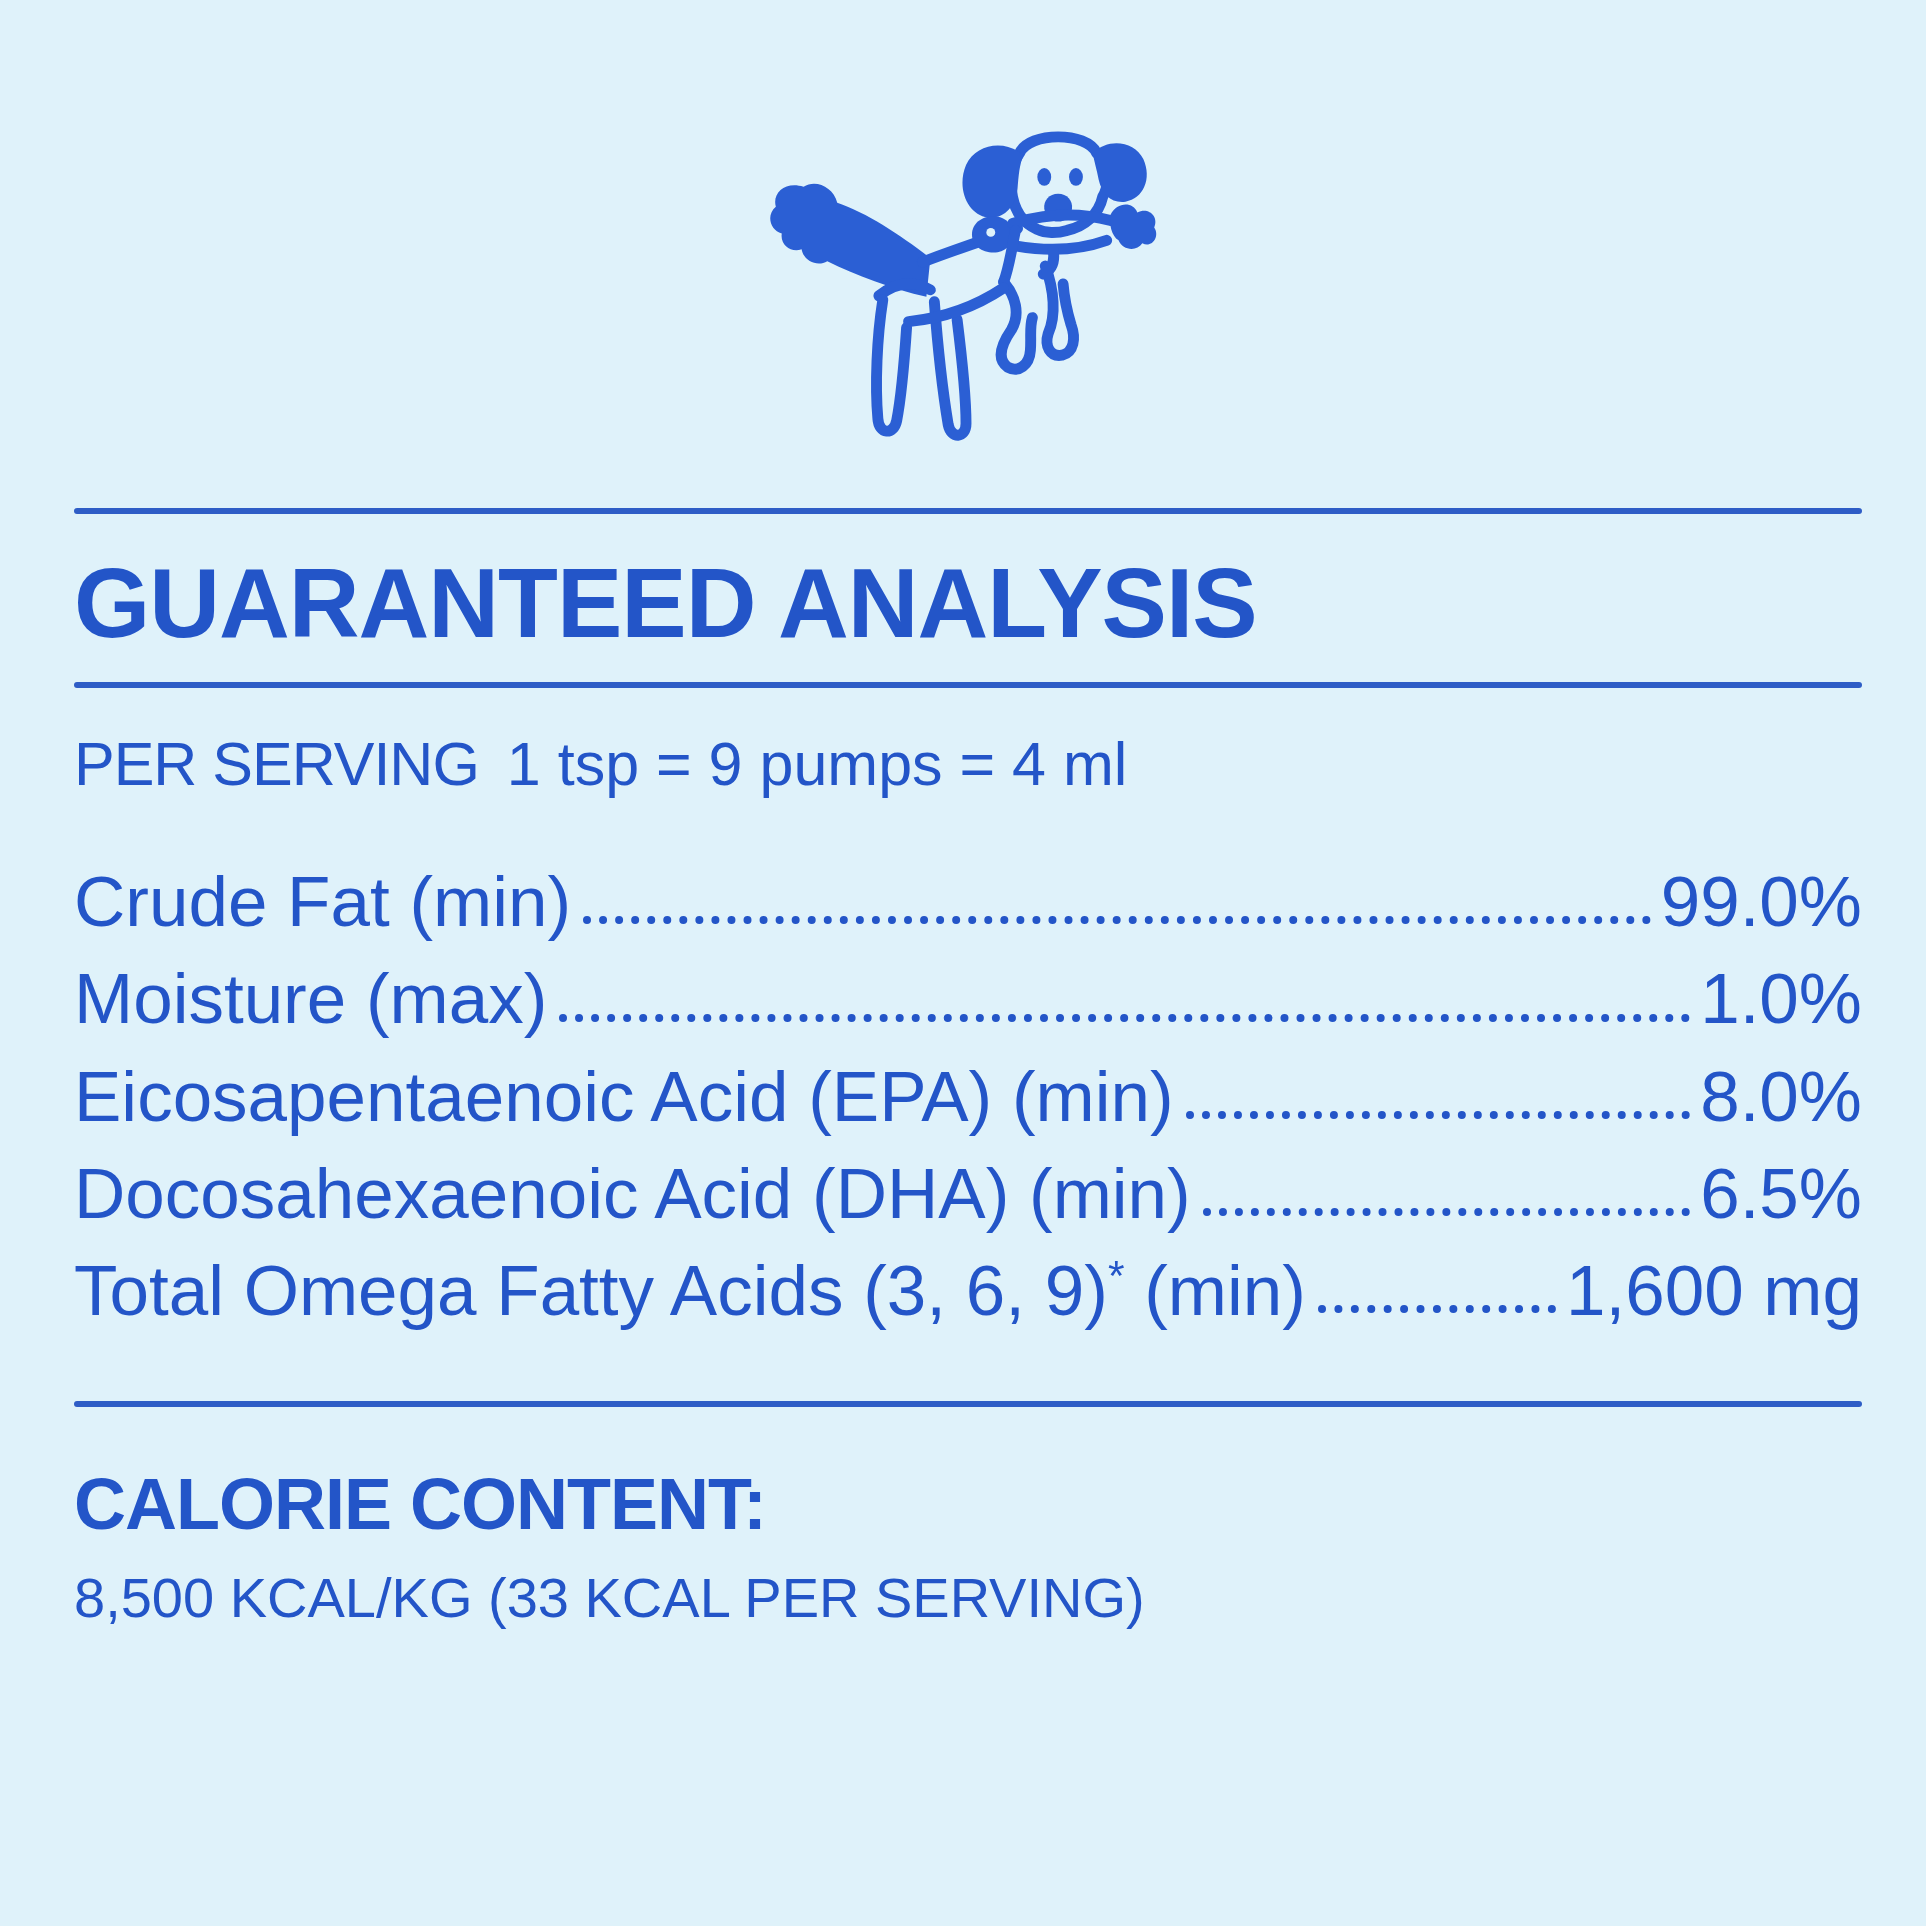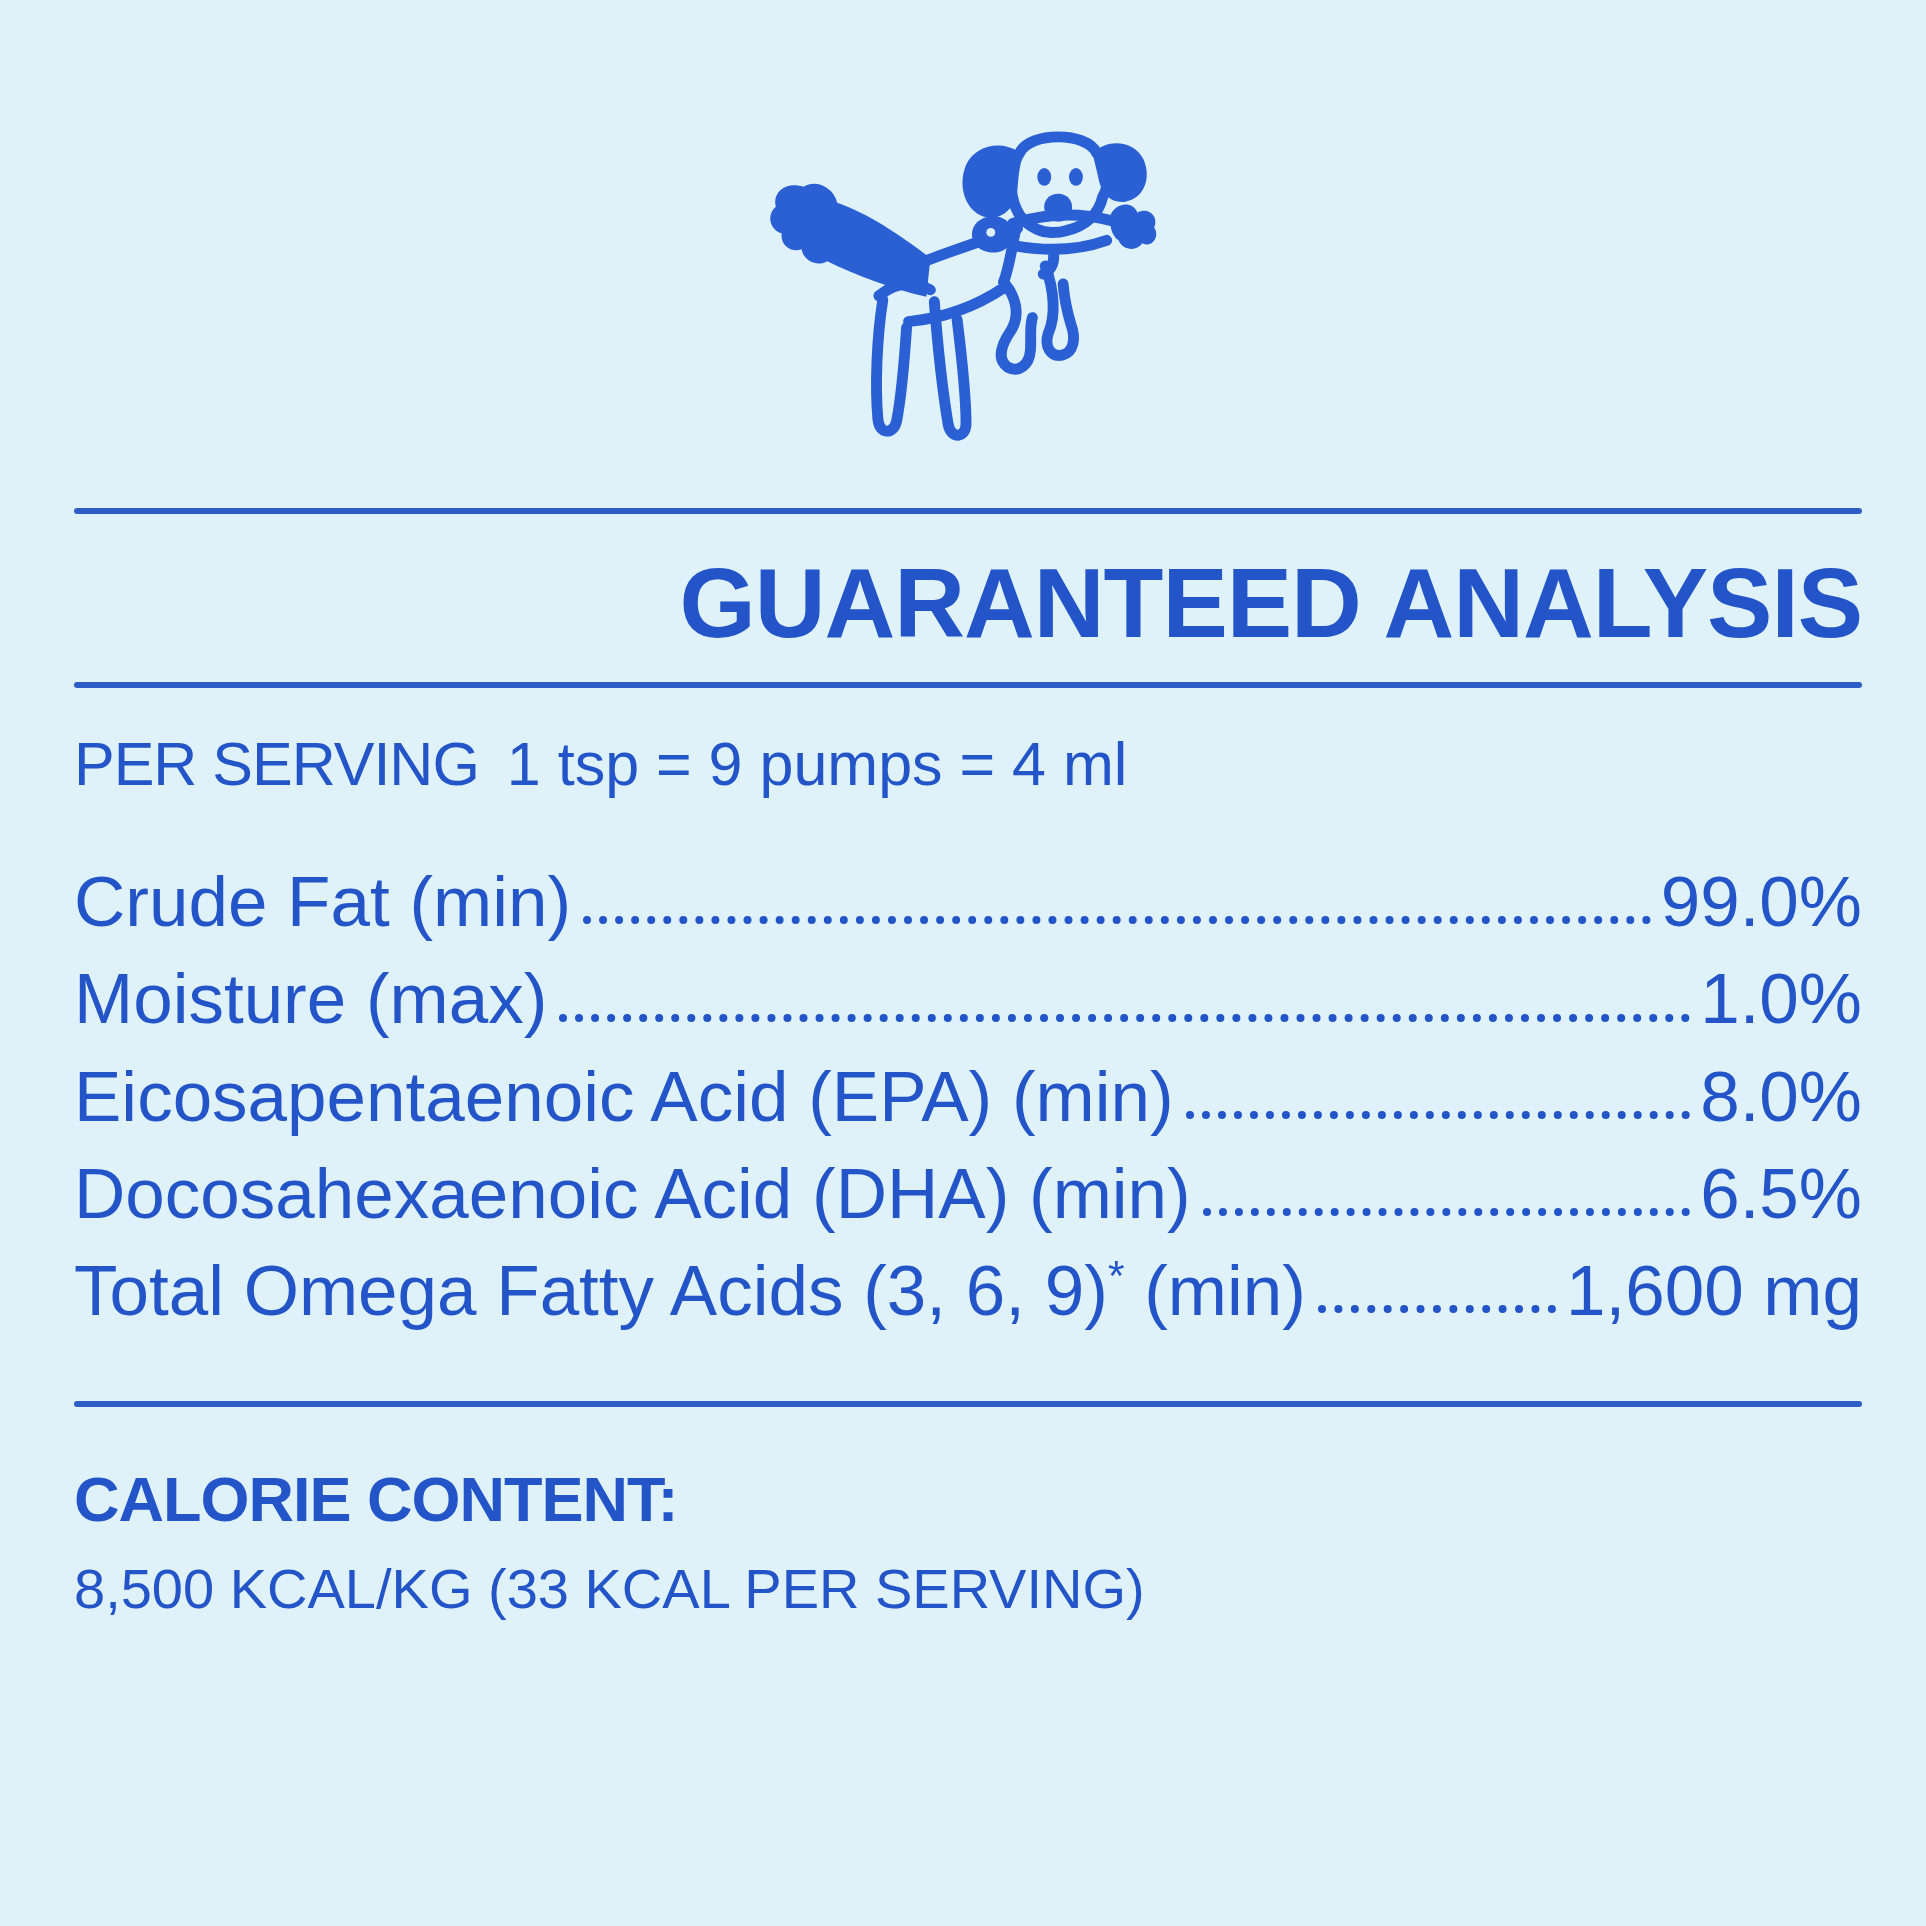--- a/index.html
+++ b/index.html
@@ -29,21 +29,21 @@
   .rule{
     height:6px;
     background:var(--rule);
     border-radius:3px;
   }
   .rule-1{margin-top:49px;}
   .rule-2{margin-top:30px;}
   .rule-3{margin-top:73px;}
   .ga-title{
     margin-top:40px;
-    text-align:right;
+    text-align:left;
     font-size:98px;
     font-weight:700;
     letter-spacing:-1px;
     line-height:1.0;
     white-space:nowrap;
   }
   .serving-line{
     margin-top:46px;
     font-size:61px;
     line-height:1.0;
@@ -64,21 +64,21 @@
   .row-label sup{font-size:60%;vertical-align:super;line-height:0;}
   .leader{
     flex:1 1 auto;
     min-width:40px;
     border-bottom:8px dotted var(--blue);
     margin:0 10px 15px 12px;
   }
   .row-value{flex:0 0 auto;}
   .cal-heading{
     margin-top:61px;
-    font-size:63px;
+    font-size:72px;
     font-weight:700;
     letter-spacing:-1px;
     line-height:1.0;
     white-space:nowrap;
   }
   .cal-detail{
     margin-top:30px;
     font-size:56px;
     font-weight:400;
     line-height:1.0;

